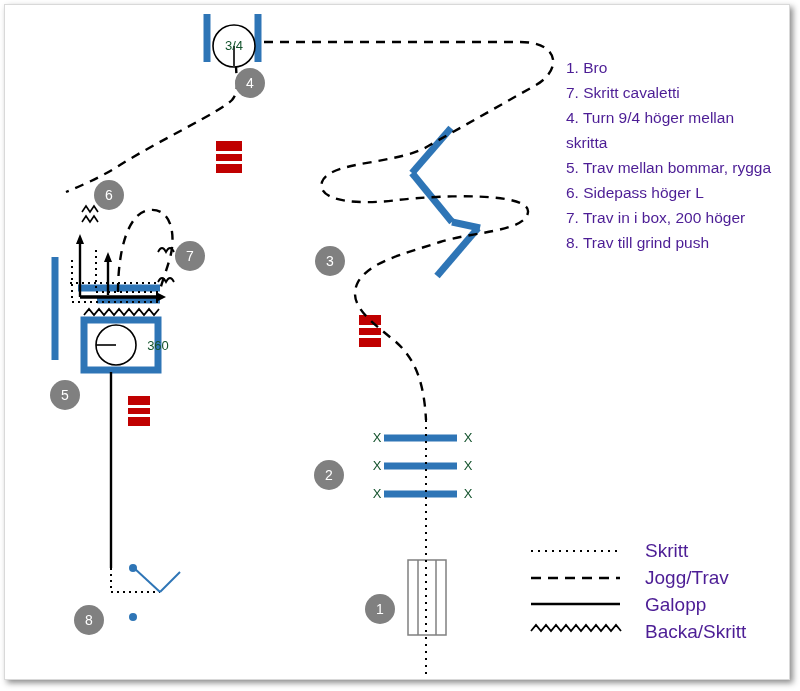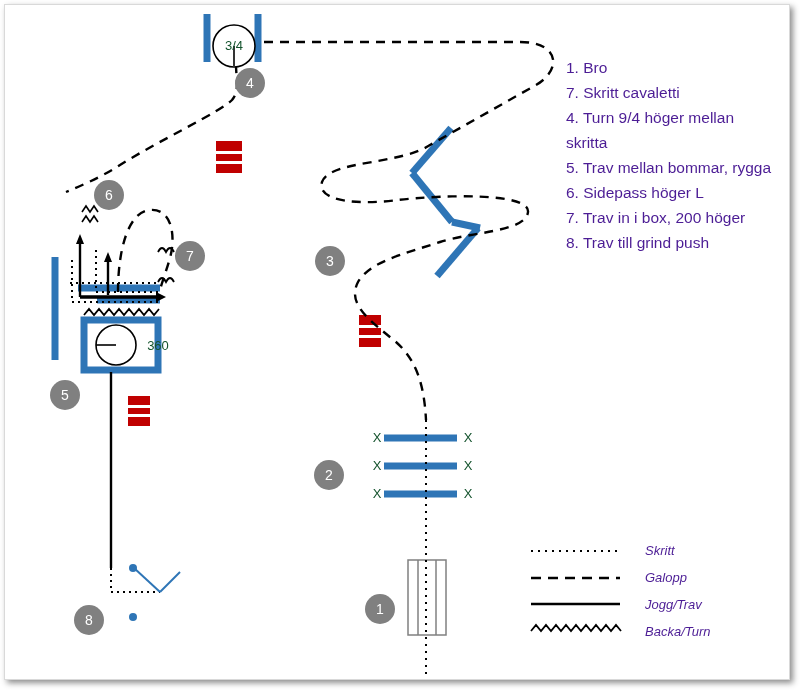--- a/index.html
+++ b/index.html
@@ -59,22 +59,21 @@
     width: 250px;
   }
   .legend-row {
     position: relative;
     height: 27px;
   }
   .legend-row .legend-item-label {
     position: absolute;
     left: 120px;
     top: 2px;
-    font-size: 13px;
-    font-style: italic;
+    font-size: 19px;
   }
   .marker-label {
     position: absolute;
     color: #ffffff;
     font-size: 14px;
     text-align: center;
     line-height: 26px;
     width: 26px;
     height: 26px;
   }
@@ -222,27 +221,27 @@
     <div class="instruction-line">6. Sidepass höger L</div>
     <div class="instruction-line">7. Trav in i box, 200 höger</div>
     <div class="instruction-line">8. Trav till grind push</div>
   </div>
 
   <div id="legend">
     <div class="legend-row">
       <span class="legend-item-label">Skritt</span>
     </div>
     <div class="legend-row">
+      <span class="legend-item-label">Jogg/Trav</span>
+    </div>
+    <div class="legend-row">
       <span class="legend-item-label">Galopp</span>
     </div>
     <div class="legend-row">
-      <span class="legend-item-label">Jogg/Trav</span>
-    </div>
-    <div class="legend-row">
-      <span class="legend-item-label">Backa/Turn</span>
+      <span class="legend-item-label">Backa/Skritt</span>
     </div>
   </div>
 
   <div class="marker-label" style="left:367px; top:596px;">1</div>
   <div class="marker-label" style="left:316px; top:462px;">2</div>
   <div class="marker-label" style="left:317px; top:248px;">3</div>
   <div class="marker-label" style="left:237px; top:70px;">4</div>
   <div class="marker-label" style="left:52px; top:382px;">5</div>
   <div class="marker-label" style="left:96px; top:182px;">6</div>
   <div class="marker-label" style="left:177px; top:243px;">7</div>

